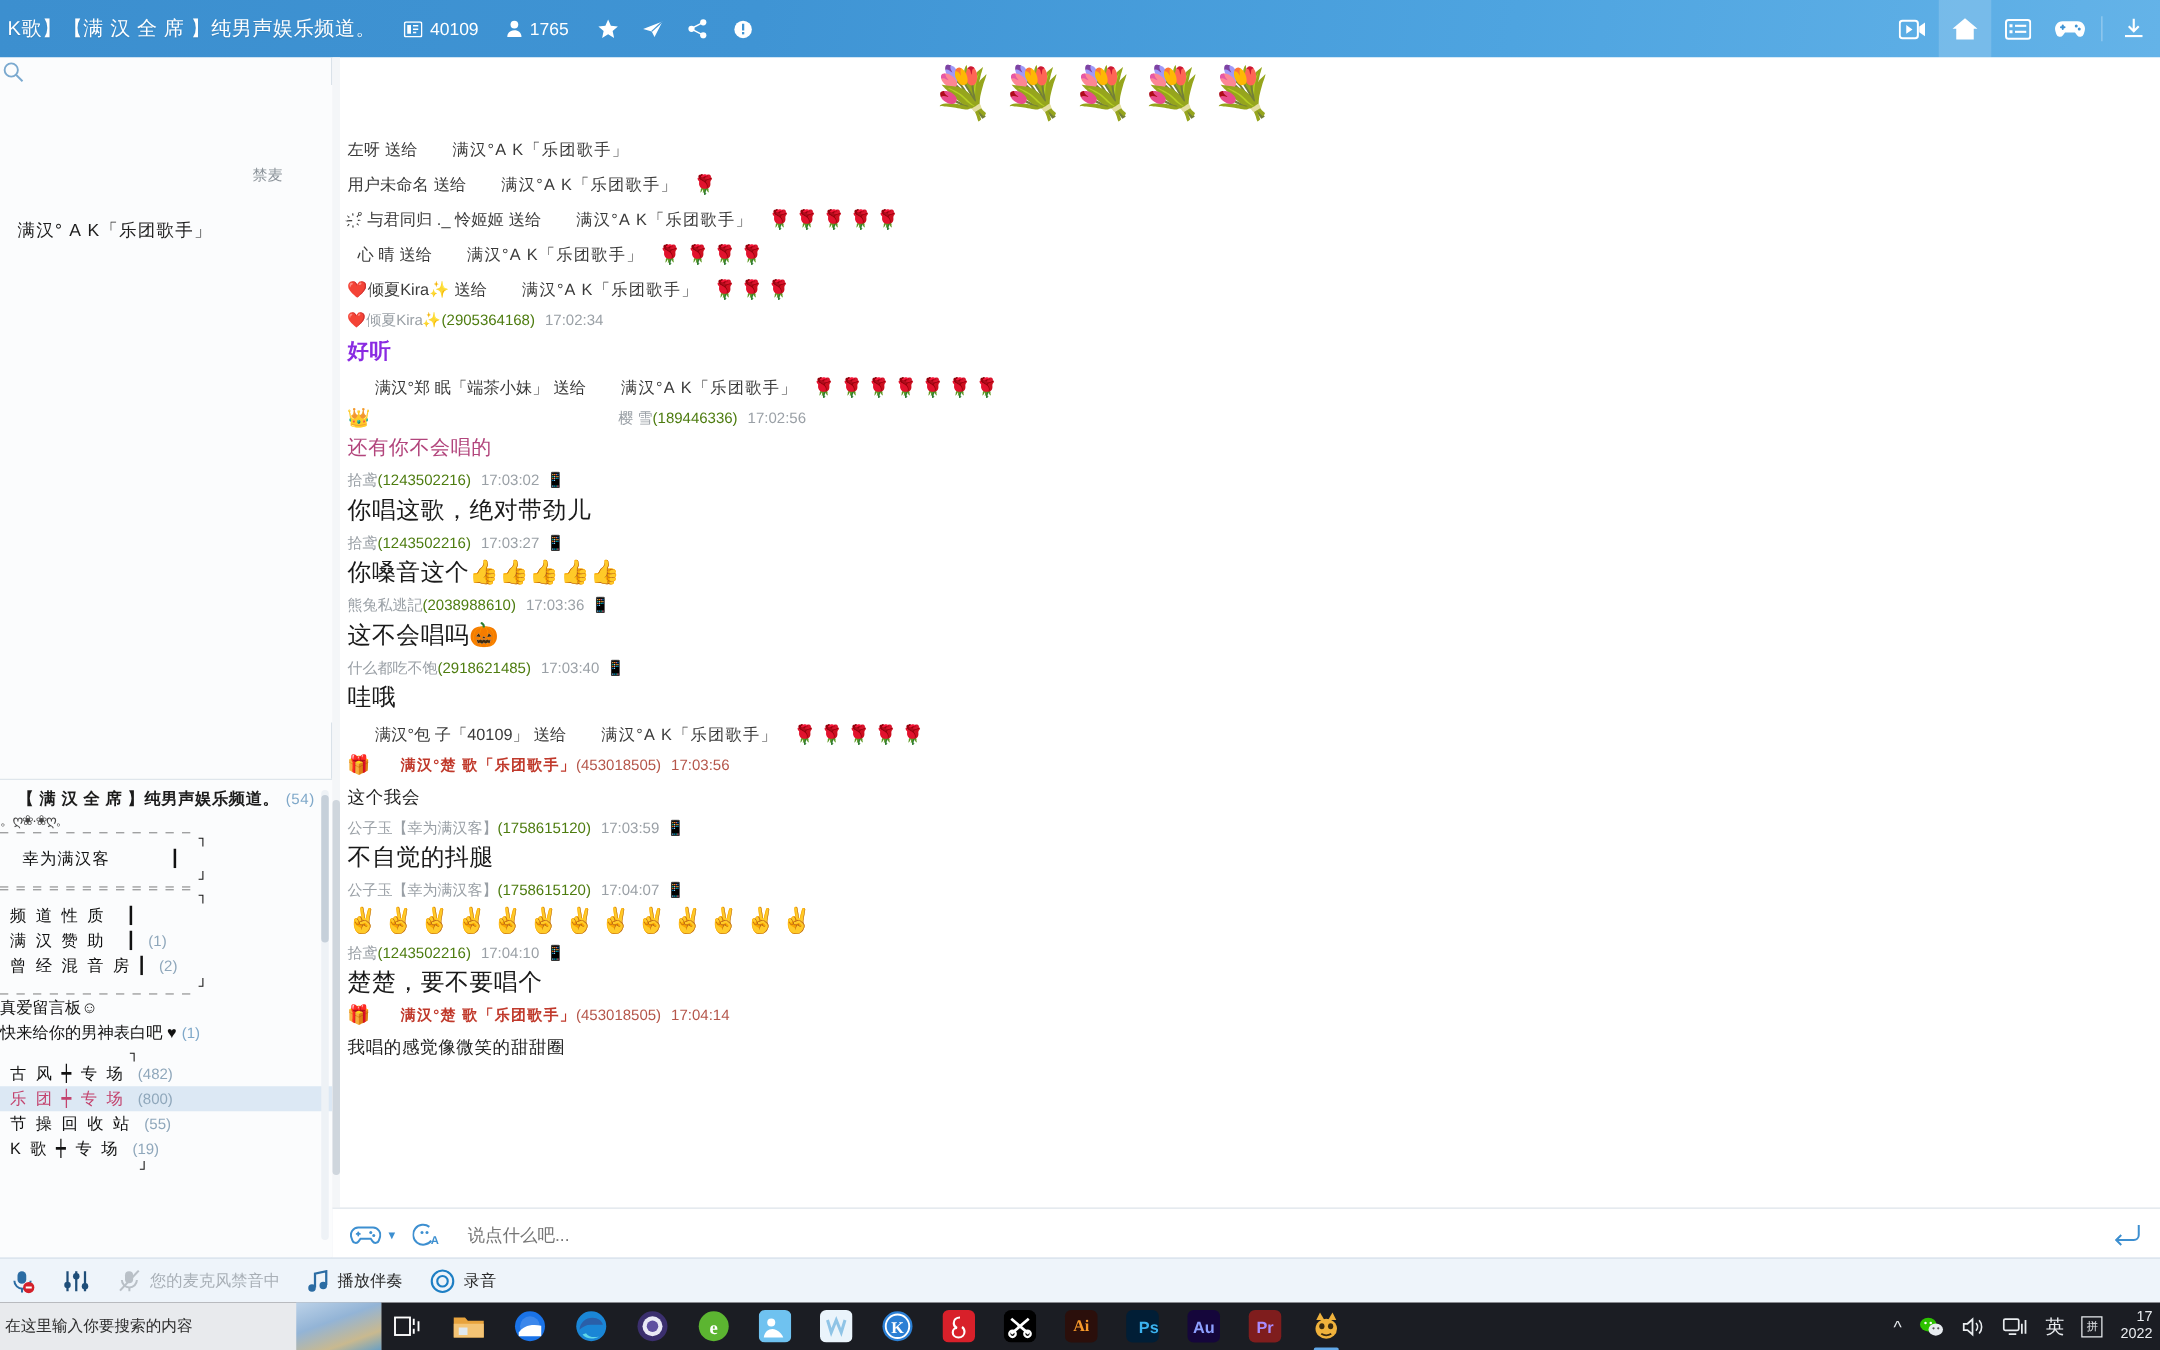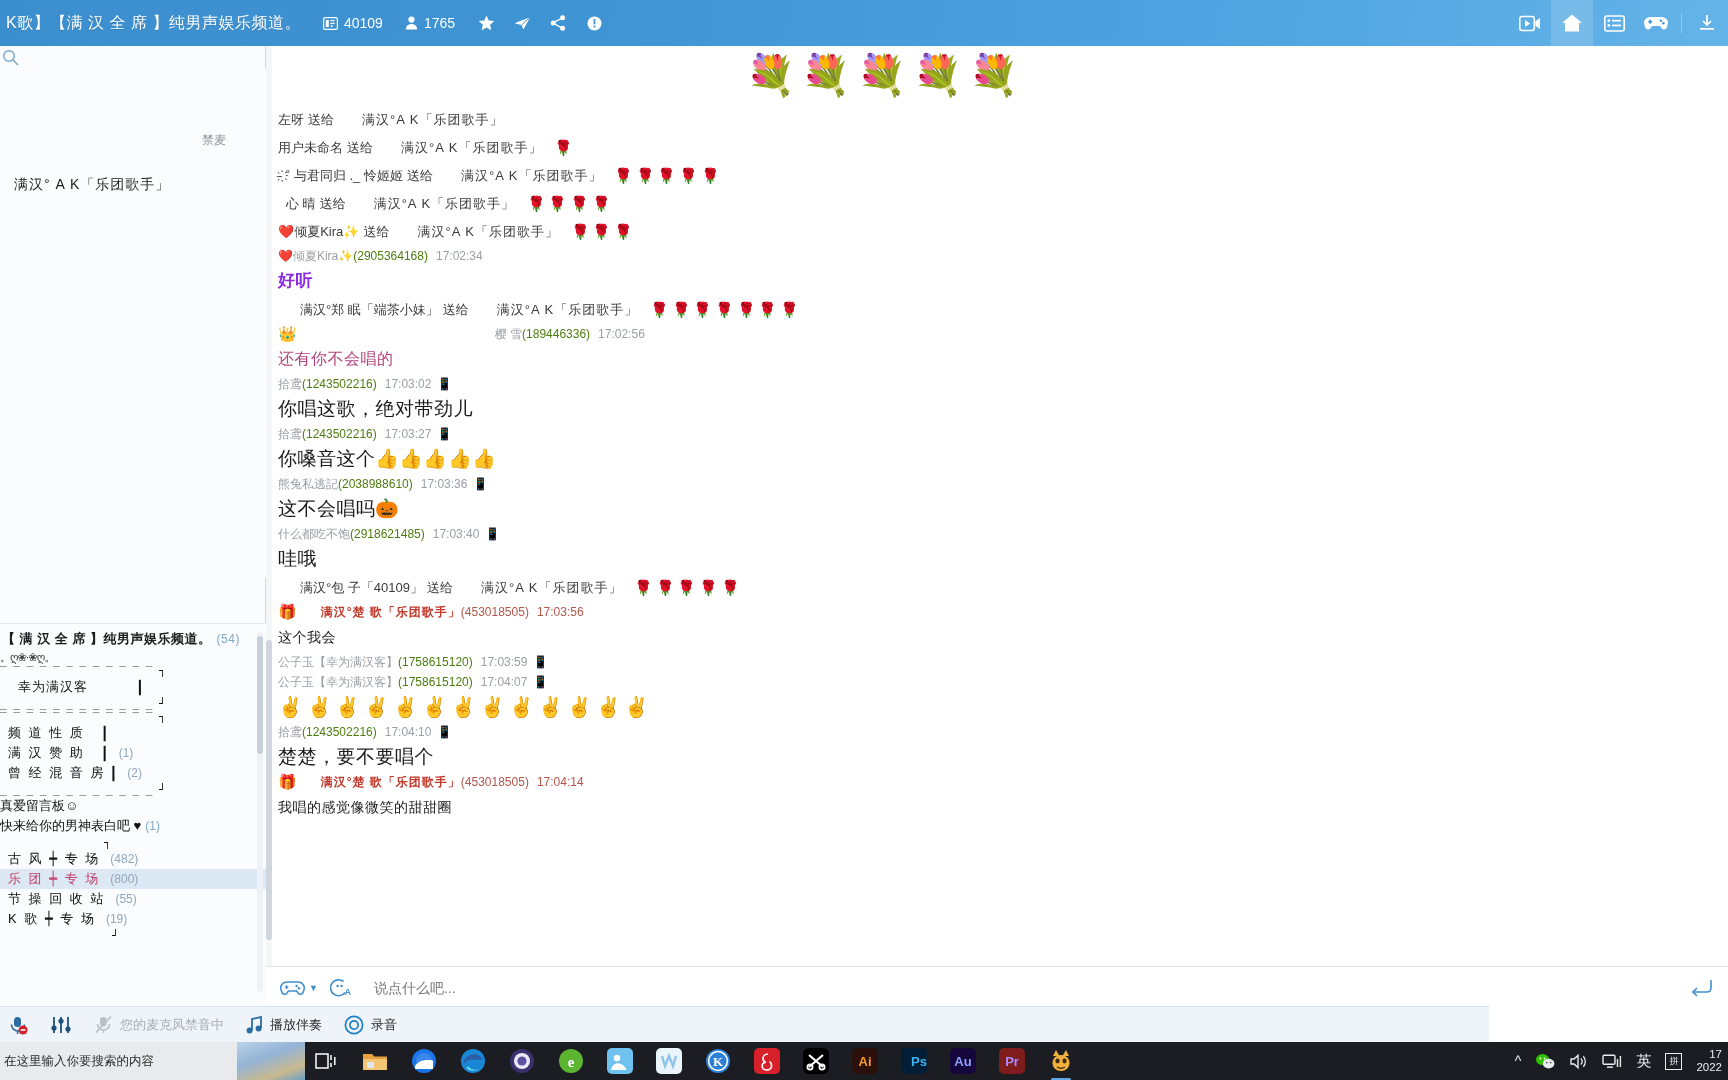--- a/index.html
+++ b/index.html
@@ -52,21 +52,21 @@
   .mic-user {
     position:absolute; left:14px; top:108px; font-size:14px; color:#1d1d1d; letter-spacing:1px;
   }
 
   
   .chan-wrap {
     position:absolute; left:0; top:577px; width:266px; height:383px;
     overflow:hidden; background:#fbfcfd; border-top:1px solid #dfe6ec;
   }
   .chan-head {
-    display:flex; align-items:baseline; padding:6px 4px 2px 2px; font-size:13px;
+    display:flex; align-items:baseline; padding:6px 4px 2px 14px; font-size:13px;
     font-weight:bold; color:#1b1b1b; white-space:nowrap; letter-spacing:.5px;
   }
   .chan-head .cnt { color:#7fa8c9; font-weight:normal; font-size:12px; margin-left:5px; }
   .chan-deco { font-size:11px; color:#444; padding-left:0; letter-spacing:-1px; line-height:14px; }
   .ascii {
     font-family:"DejaVu Sans Mono","Liberation Mono",monospace;
     font-size:11px; color:#111; line-height:13px; white-space:pre; padding-left:0px;
   }
   .chan-row {
     display:flex; align-items:center; height:20px; padding-left:8px; font-size:13px;
@@ -128,21 +128,21 @@
   }
   .inputbar .tool { margin-left:14px; display:flex; align-items:center; cursor:pointer; }
   .inputbar .caret { margin-left:4px; color:#3d8fd0; font-size:9px; }
   .inputbar .field {
     flex:1; margin-left:22px; font-size:14px; color:#b0b6bc; outline:none; border:none; background:transparent;
   }
   .inputbar .send { margin-right:14px; cursor:pointer; }
 
   
   .botbar {
-    position:absolute; left:0; top:1006px; width:1489px; height:36px;
+    position:absolute; left:0; top:1006px; width:1728px; height:36px;
     background:#eef4fa; border-top:1px solid #d6e0ea; display:flex; align-items:center;
   }
   .botbar .item { display:flex; align-items:center; gap:7px; margin-left:22px; font-size:13px; color:#2b2b2b; cursor:pointer; }
   .botbar .muted-txt { color:#a9b0b7; }
 
   
   .taskbar {
     position:absolute; left:0; top:1042px; width:1728px; height:38px;
     background:#1b1d23; display:flex; align-items:center;
   }
@@ -488,20 +488,21 @@
       <div class="body-text small">这个我会</div>
     </div>
 
     <div class="msg">
       <div class="meta">
         <span class="nick">公子玉【幸为满汉客】</span>
         <span class="uid">(1758615120)</span>
         <span class="time">17:03:59</span>
         <span class="dev">📱</span>
       </div>
+      <div class="body-text">不自觉的抖腿</div>
     </div>
 
     <div class="msg">
       <div class="meta">
         <span class="nick">公子玉【幸为满汉客】</span>
         <span class="uid">(1758615120)</span>
         <span class="time">17:04:07</span>
         <span class="dev">📱</span>
       </div>
       <div class="body-text emoji-row">✌️✌️✌️✌️✌️✌️✌️✌️✌️✌️✌️✌️✌️</div>
@@ -690,21 +691,21 @@
         </svg>
     </span>
     <span class="tb-ico">
       <svg width="26" height="26" viewBox="0 0 26 26">
           <rect width="26" height="26" rx="6" fill="#000"></rect>
           <path d="M6 7l14 12M20 7L6 19" stroke="#fff" stroke-width="2.2"></path>
           <circle cx="7" cy="19" r="2.6" fill="none" stroke="#fff" stroke-width="1.8"></circle>
           <circle cx="19" cy="19" r="2.6" fill="none" stroke="#fff" stroke-width="1.8"></circle>
         </svg>
     </span>
-    <span class="tb-ico" style="background:#2b0f0b;">
+    <span class="tb-ico" style="background:#2b0f0b;font-family:Liberation Serif, serif;">
       <span style="color:#f79a2b;font-size:13px;">Ai</span>
     </span>
     <span class="tb-ico" style="background:#011e36;justify-content:flex-end;">
       <span style="color:#3bb3ef;font-size:13px;">Ps</span>
     </span>
     <span class="tb-ico" style="background:#15063b;">
       <span style="color:#8ea0ff;font-size:13px;">Au</span>
     </span>
     <span class="tb-ico" style="background:#7f1d1d;">
       <span style="color:#a98bff;font-size:13px;">Pr</span>

